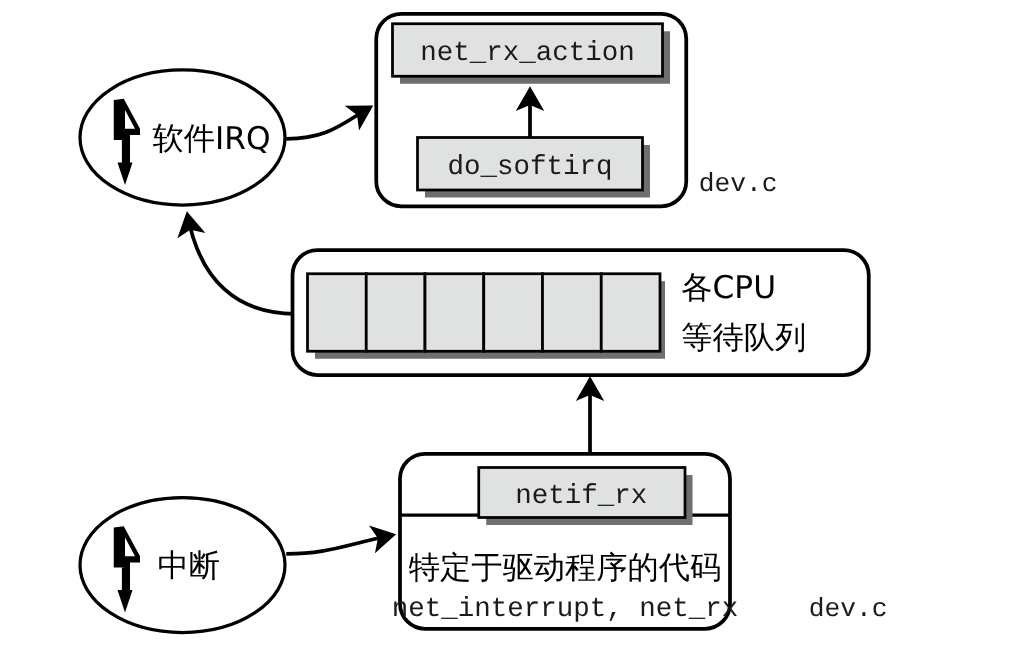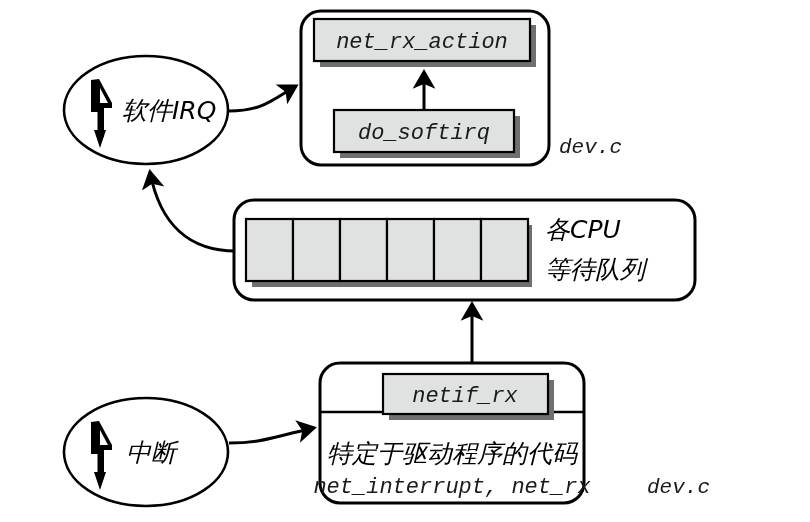--- a/index.html
+++ b/index.html
@@ -10,21 +10,20 @@
   body {
     width: 810px;
     height: 522px;
     font-family: "Liberation Sans", sans-serif;
     overflow: hidden;
   }
   #diagram-root {
     position: relative;
     width: 810px;
     height: 514px;
-    font-style: italic;
   }
   svg.diagram-canvas {
     display: block;
     width: 810px;
     height: 522px;
   }
   .mono-label {
     font-family: "Liberation Mono", "DejaVu Sans Mono", monospace;
     fill: #1a1a1a;
   }

